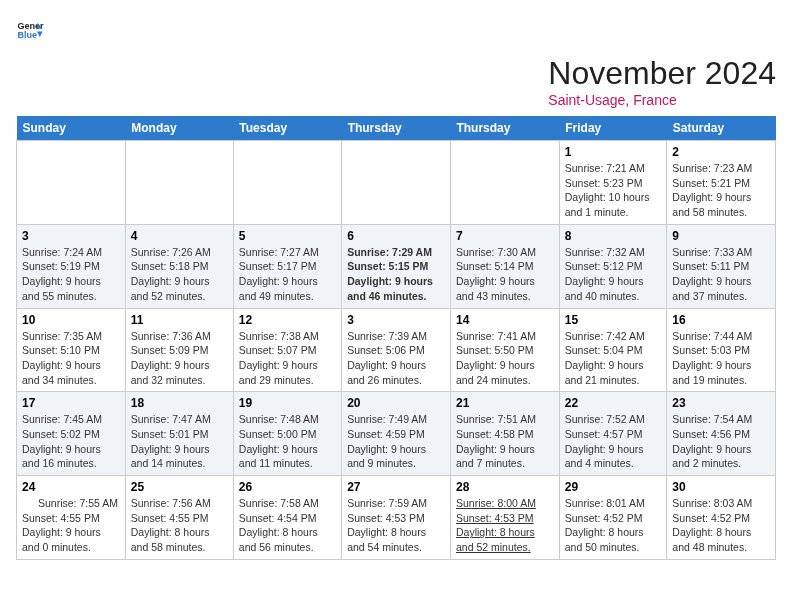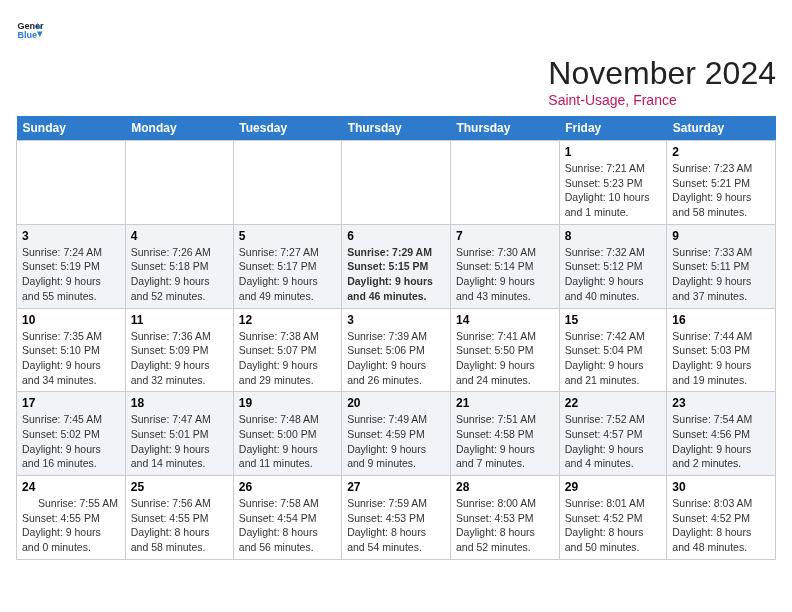--- a/index.html
+++ b/index.html
@@ -197,21 +197,21 @@
 Daylight: 9 hours and 0 minutes.</span></td>
         <td><span class="day-num">25</span><span class="day-detail" style="white-space: pre-line;">Sunrise: 7:56 AM
 Sunset: 4:55 PM
 Daylight: 8 hours and 58 minutes.</span></td>
         <td><span class="day-num">26</span><span class="day-detail" style="white-space: pre-line;">Sunrise: 7:58 AM
 Sunset: 4:54 PM
 Daylight: 8 hours and 56 minutes.</span></td>
         <td><span class="day-num">27</span><span class="day-detail" style="white-space: pre-line;">Sunrise: 7:59 AM
 Sunset: 4:53 PM
 Daylight: 8 hours and 54 minutes.</span></td>
-        <td><span class="day-num">28</span><span class="day-detail" style="white-space: pre-line;">Sunrise: 8:00 AM
+        <td><span class="day-num">28</span><span class="day-detail" style="white-space: pre-line; text-decoration: underline;">Sunrise: 8:00 AM
 Sunset: 4:53 PM
 Daylight: 8 hours and 52 minutes.</span></td>
         <td><span class="day-num">29</span><span class="day-detail" style="white-space: pre-line;">Sunrise: 8:01 AM
 Sunset: 4:52 PM
 Daylight: 8 hours and 50 minutes.</span></td>
         <td><span class="day-num">30</span><span class="day-detail" style="white-space: pre-line;">Sunrise: 8:03 AM
 Sunset: 4:52 PM
 Daylight: 8 hours and 48 minutes.</span></td>
       </tr>
     </tbody>

